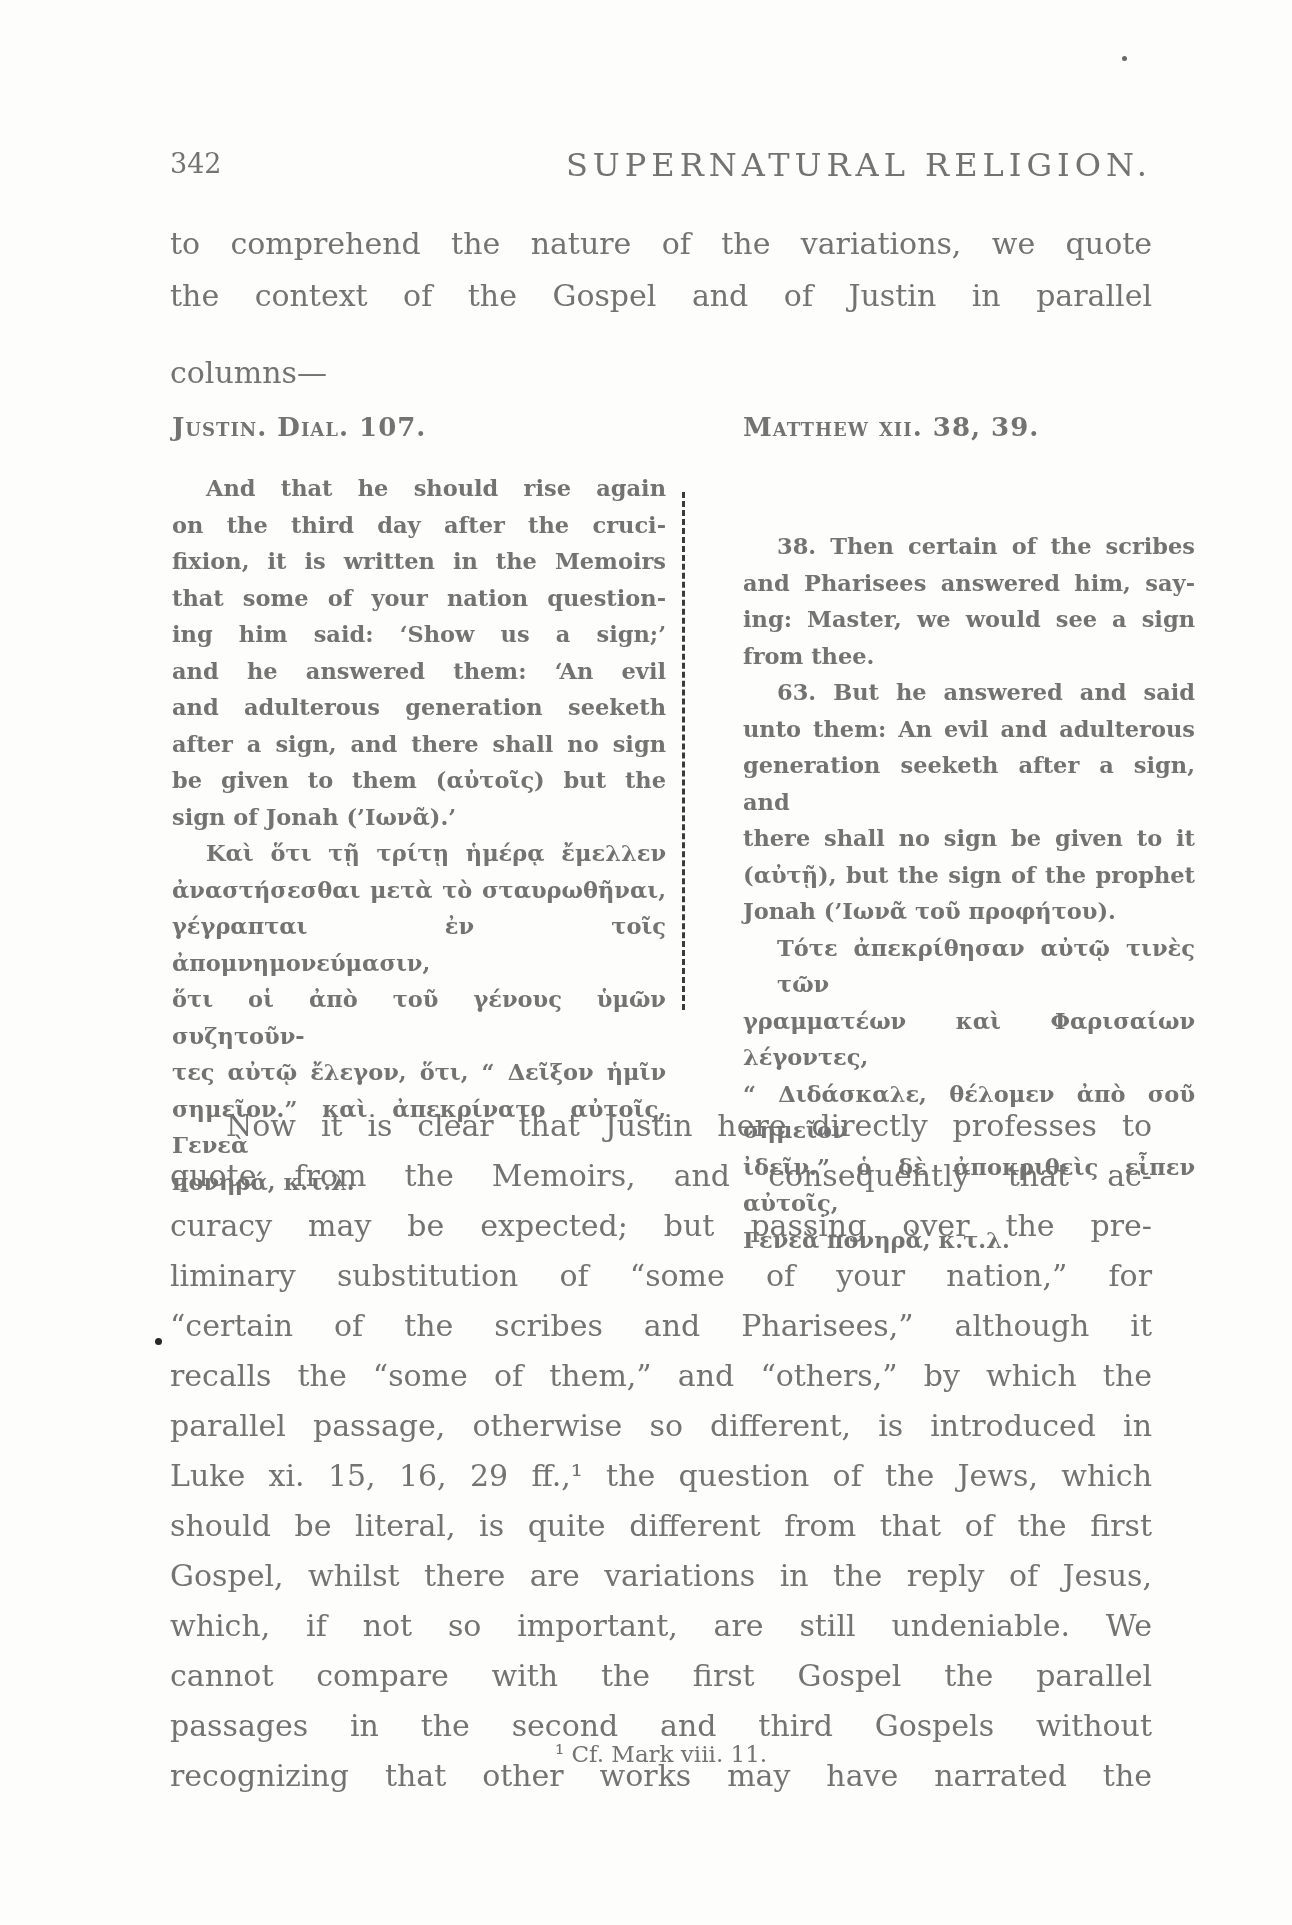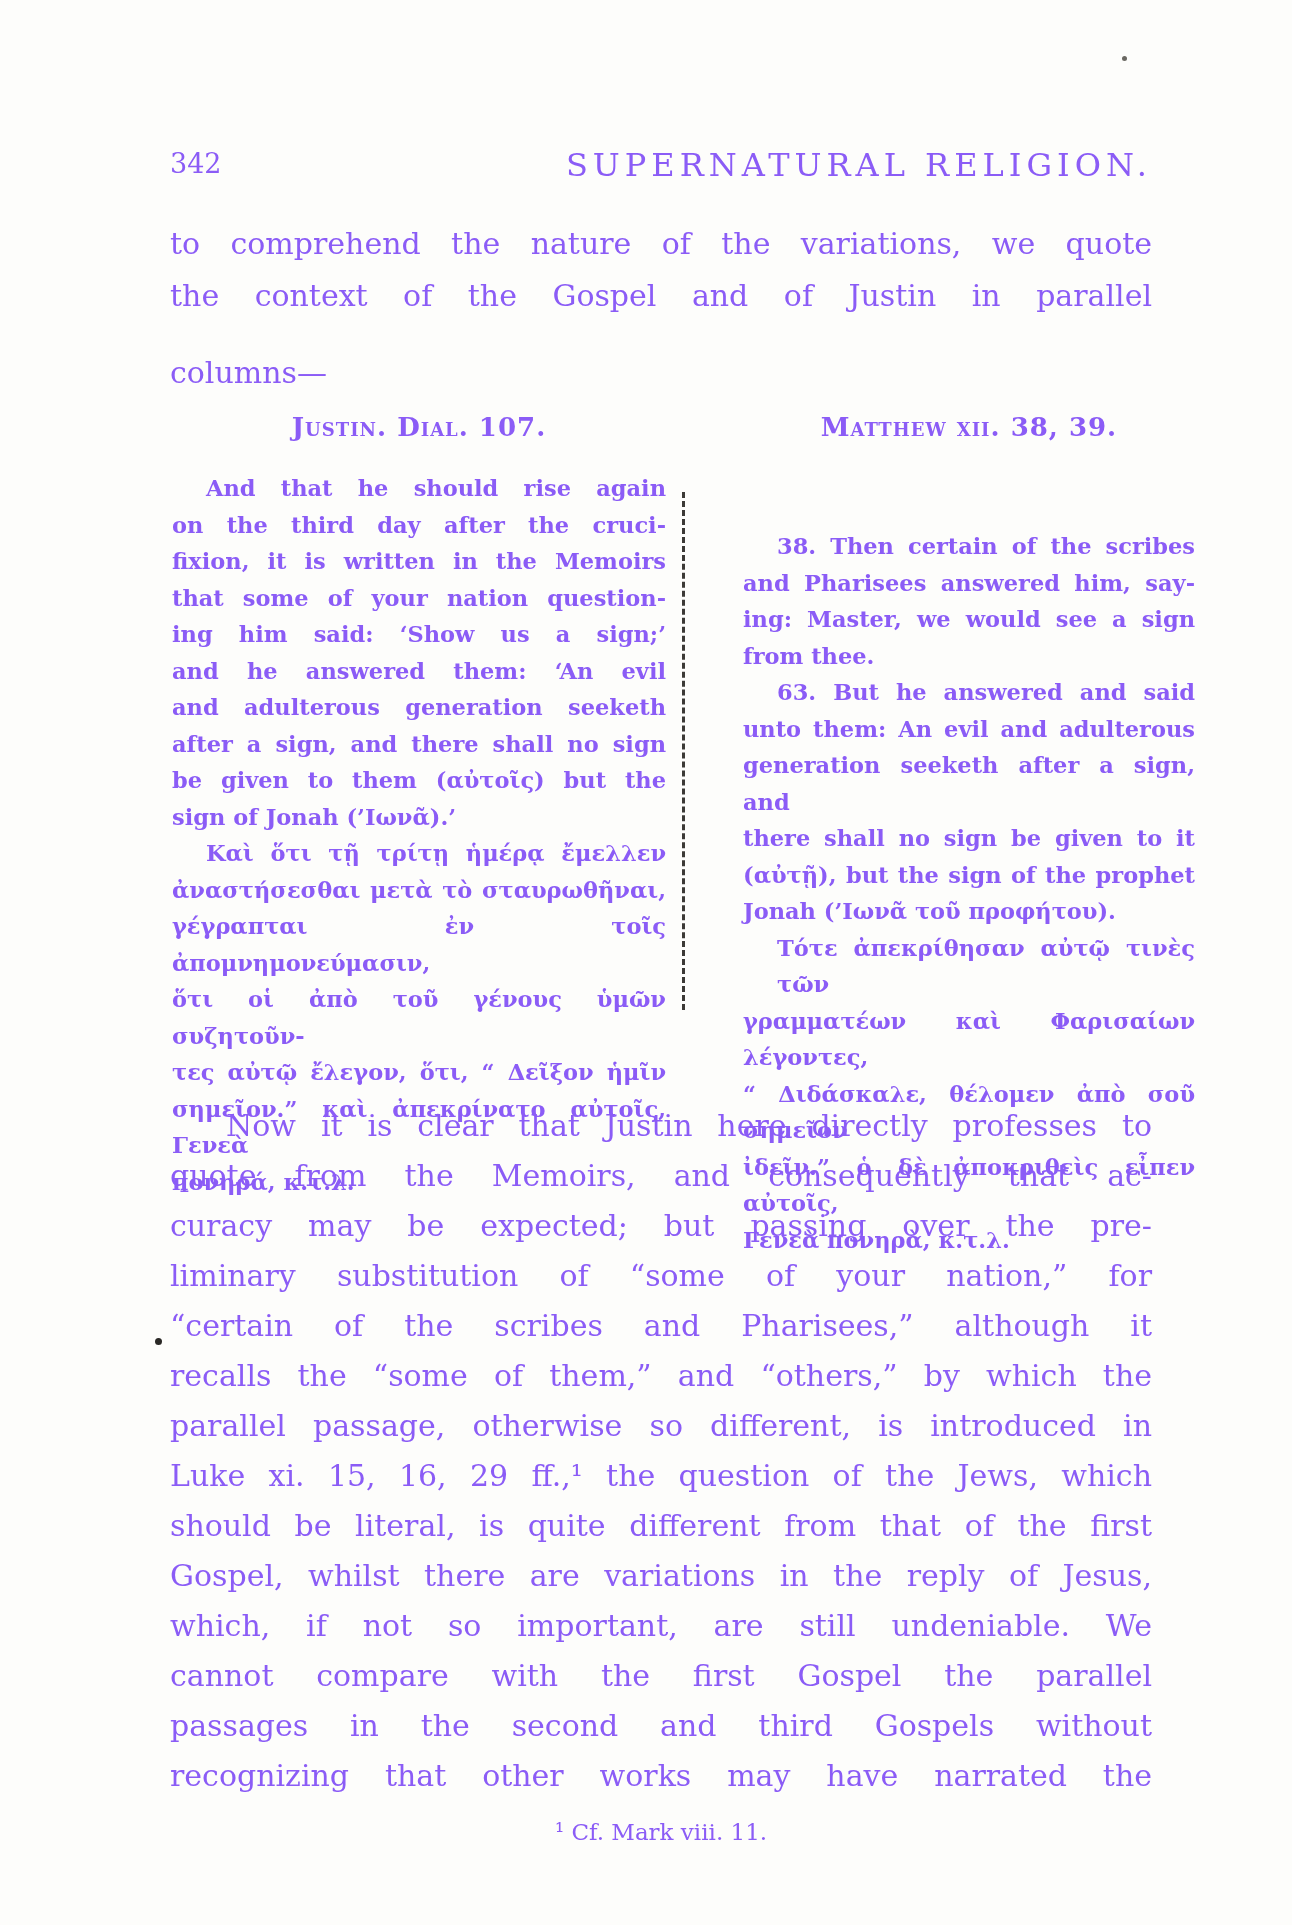--- a/index.html
+++ b/index.html
@@ -1,60 +1,60 @@
 <!DOCTYPE html>
 <html><head>
 <meta charset="utf-8">
 <style>
   html,body { margin:0; padding:0; background:#d8d8d4; }
   .page {
     position:relative;
     width:1292px; height:1925px;
     background:#fdfdfb;
     font-family:"DejaVu Serif","Liberation Serif",serif;
-    color:#8b5cf6;
+    color:#737373;
     overflow:hidden;
   }
   
   .pagenum { position:absolute; left:170px; top:148px; font-size:27px; }
   .runtitle {
     position:absolute; left:170px; top:146px; width:982px;
     text-align:right; font-size:32px; letter-spacing:5px;
   }
   
   .intro { position:absolute; left:170px; top:218px; width:982px; font-size:30px; line-height:52px; }
   .jline { text-align:justify; text-align-last:justify; }
   .jline.end { text-align-last:left;margin-top:25px; }
   
   .col { position:absolute; top:408px; }
   .col-left  { left:172px; width:494px; }
   .col-right { left:702px; width:452px;margin-left:41px; }
   .col-heading {
-    text-align:center; font-variant:small-caps; font-weight:bold;
+    font-variant:small-caps; font-weight:bold;
     font-size:26px; line-height:38px; letter-spacing:1px;
   }
   .colpara { margin-top:24px; }
   .colpara.gap { margin-top:82px; }
   .colline {
     font-size:22.5px; line-height:36.5px; font-weight:bold;
     text-align:justify; text-align-last:justify;
   }
   .colline.end { text-align-last:left; }
   .colline.ind { padding-left:34px; }
   .greek { }
   .divider {
     position:absolute; left:682px; top:492px; height:518px; width:0;
     border-left:3px dashed #3c3a36;
   }
   
   .bodytext { position:absolute; left:170px; top:1101px; width:982px; font-size:30px; line-height:50px; }
   .bodytext .ind1 { padding-left:56px; }
   
   .footnote {
-    position:absolute; left:170px; top:1819px; width:982px;
+    position:absolute; left:170px; top:1741px; width:982px;
     text-align:center; font-size:23px;
   }
   
   .speck { position:absolute; border-radius:50%; background:#2a2825; }
   .speck.s1 { left:155px; top:1338px; width:7px; height:7px; }
   .speck.s2 { left:1122px; top:56px;  width:5px; height:5px; background:#6a6862; }
 </style>
 </head>
 <body>
 

